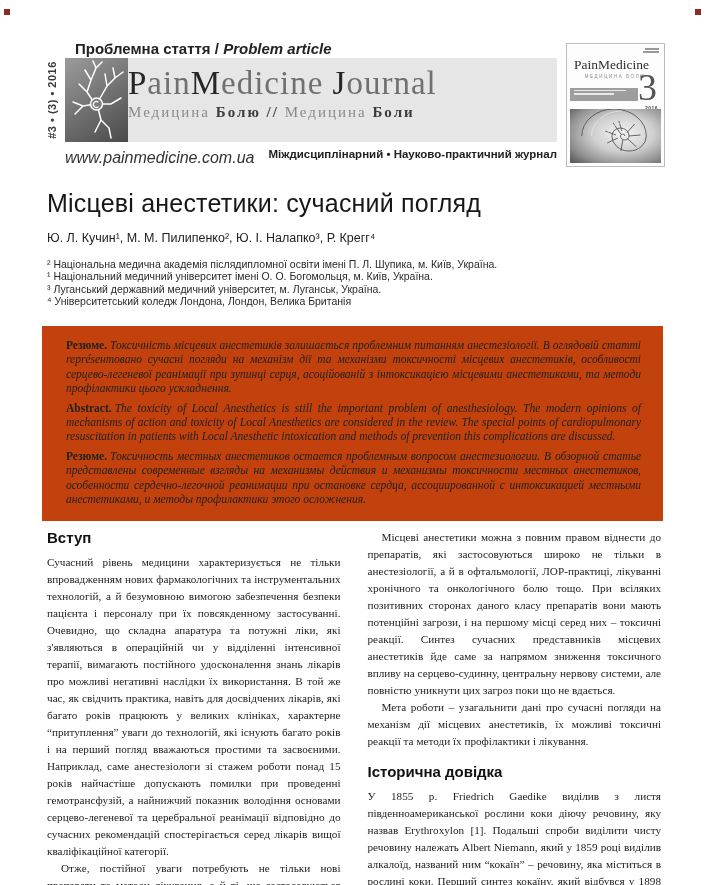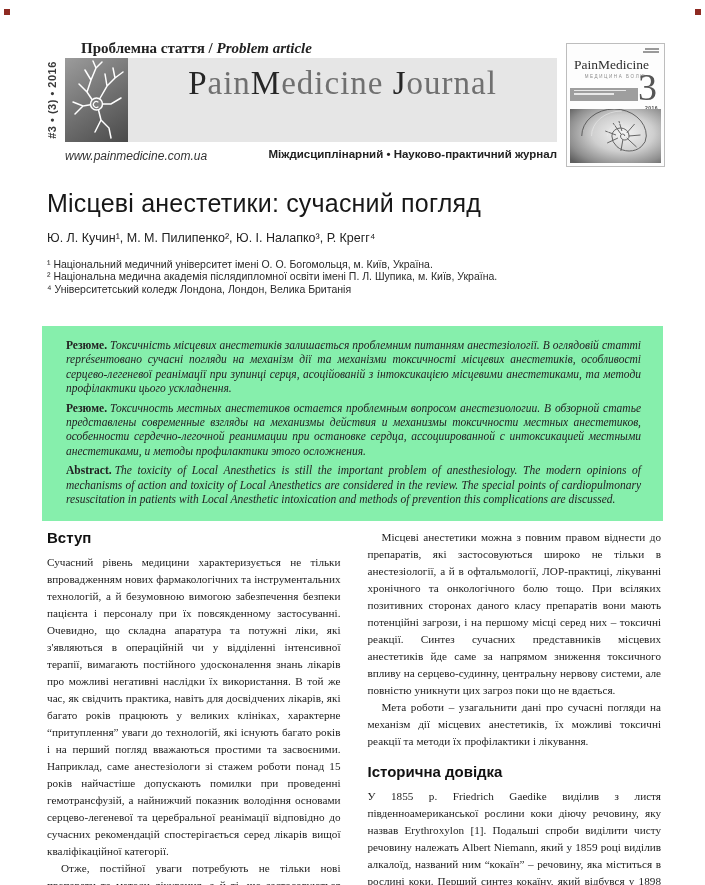--- a/index.html
+++ b/index.html
@@ -4,35 +4,35 @@
 <style>
   html,body{margin:0;padding:0;}
   body{width:705px;height:885px;background:#ffffff;position:relative;overflow:hidden;
        font-family:"Liberation Sans",sans-serif;color:#1b1b1b;}
   
   .crop-mark{position:absolute;width:6px;height:6px;background:#8e2a22;}
   .crop-left{left:4px;top:9px;}
   .crop-right{right:4px;top:9px;}
 
   
-  .kicker{position:absolute;left:81px;top:40px;font-size:15px;font-weight:700;color:#222;font-family:Liberation Serif, serif;}
+  .kicker{position:absolute;left:75px;top:40px;font-size:15px;font-weight:700;color:#222;}
   .kicker .it{font-style:italic;font-weight:600;}
   .issue-vert{position:absolute;left:46px;top:142px;width:84px;transform:rotate(-90deg);
       transform-origin:0 0;text-align:center;font-size:11px;font-weight:700;color:#3a3a3a;letter-spacing:.5px;}
   .logo-box{position:absolute;left:65px;top:58px;width:63px;height:84px;
       background:linear-gradient(145deg,#9c9c9c 0%,#6e6e6e 55%,#4a4a4a 100%);}
   .logo-box svg{width:100%;height:100%;display:block;}
-  .banner{position:absolute;left:128px;top:58px;width:429px;height:84px;background:#e6e6e6;text-align:center;}
+  .banner{position:absolute;left:128px;top:58px;width:429px;height:84px;background:#e6e6e6;text-align:left;}
   .banner-brand{font-family:"Liberation Serif",serif;font-size:33px;letter-spacing:1px;margin-top:7px;line-height:36px;}
   .banner-brand .dk{color:#262626;}
   .banner-brand .lt{color:#707070;}
   .banner-sub{font-family:"Liberation Serif",serif;font-size:15px;letter-spacing:2px;margin-top:3px;}
   .banner-sub .rg{color:#8a8a8a;}
   .banner-sub .bd{color:#3d3d3d;font-weight:700;}
-  .website{position:absolute;left:65px;top:149px;font-style:italic;font-size:12px;color:#333;text-align:right;}
+  .website{position:absolute;left:65px;top:149px;font-style:italic;font-size:16px;color:#333;text-align:right;}
   .tagline{position:absolute;right:148px;top:148px;font-size:11.5px;font-weight:700;color:#222;margin-left:24px;}
 
   
   .cover{position:absolute;left:566px;top:43px;width:99px;height:124px;background:#fdfdfd;
       border:1px solid #bdbdbd;box-sizing:border-box;}
   .cover-tinylines{position:absolute;right:5px;top:4px;}
   .cover-tinylines i{display:block;height:1.5px;background:#9a9a9a;margin-bottom:1.5px;}
   .cover-tinylines i:nth-child(1){width:14px;margin-left:2px;}
   .cover-tinylines i:nth-child(2){width:16px;}
   .cover-brand{position:absolute;left:0;right:8px;top:13px;text-align:center;
@@ -49,21 +49,21 @@
   .cover-shell{position:absolute;left:3px;right:3px;bottom:3px;height:54px;}
   .cover-shell svg{width:100%;height:100%;display:block;}
 
   
   .title{position:absolute;left:47px;top:189px;font-size:25px;font-weight:400;color:#171717;letter-spacing:.2px;}
   .authors{position:absolute;left:47px;top:231px;font-size:12.5px;color:#222;}
   .affils{position:absolute;left:47px;top:258px;font-size:10.5px;line-height:12.3px;color:#2a2a2a;}
 
   
   .abstract{position:absolute;left:42px;top:326px;width:621px;box-sizing:border-box;
-      background:#86efac;padding:12px 22px 10px 24px;}
+      background:#c2410c;padding:12px 22px 10px 24px;}
   .abstract p{margin:0 0 5px 0;font-family:"Liberation Serif",serif;font-style:italic;
       font-size:11.5px;line-height:14.4px;text-align:justify;color:#222;}
   .abstract p b{font-style:normal;font-weight:700;margin-right:3px;}
 
   
   .columns{position:absolute;left:47px;top:529px;width:614px;display:flex;gap:27px;}
   .col{width:299px;}
   .sec-h{font-size:15px;font-weight:700;color:#111;margin:0 0 8px 0;font-family:"Liberation Sans",sans-serif;}
   .sec-h.mt{margin-top:13px;}
   .col p{margin:0;font-family:"Liberation Serif",serif;font-size:11.2px;line-height:17px;
@@ -91,20 +91,21 @@
       <path d="M34 46 L46 46 L56 40"></path>
       <circle cx="31.5" cy="46" r="6" fill="#7d7d7d"></circle>
       <path d="M33 44 a3 3 0 1 0 0 5" stroke-width="1.2"></path>
     </g>
   </svg>
   </span>
 </div>
 
 <div class="banner">
   <div class="banner-brand"><span class="dk">P</span><span class="lt">ain</span><span class="dk">M</span><span class="lt">edicine</span><span class="dk"> J</span><span class="lt">ournal</span></div>
+  <div class="banner-sub"><span class="rg">Медицина</span> <span class="bd">Болю</span><span class="bd"> // </span><span class="rg">Медицина</span> <span class="bd">Боли</span></div>
 </div>
 
 <div class="website">www.painmedicine.com.ua</div>
 <div class="tagline">Міждисциплінарний • Науково-практичний журнал</div>
 
 <div class="cover">
   <div class="cover-tinylines">
       <i></i>
       <i></i>
     </div>
@@ -135,29 +136,30 @@
         <path d="M22 27 a31 25 0 0 1 31 -25"></path>
         <path d="M38 27 a16 13 0 0 1 16 -13"></path>
       </g>
     </svg>
   </div>
 </div>
 
 <h1 class="title" style="margin:0;">Місцеві анестетики: сучасний погляд</h1>
 <div class="authors">Ю. Л. Кучин¹, М. М. Пилипенко², Ю. І. Налапко³, Р. Крегг⁴</div>
 <div class="affils">
+  <div>² Національна медична академія післядипломної освіти імені П. Л. Шупика, м. Київ, Україна.</div>
   <div>¹ Національний медичний університет імені О. О. Богомольця, м. Київ, Україна.</div>
-  <div>² Національна медична академія післядипломної освіти імені П. Л. Шупика, м. Київ, Україна.</div>
+  <div>³ Луганський державний медичний університет, м. Луганськ, Україна.</div>
   <div>⁴ Університетський коледж Лондона, Лондон, Велика Британія</div>
 </div>
 
 <div class="abstract">
   <p><b>Резюме.</b><span>Токсичність місцевих анестетиків залишається проблемним питанням анестезіології. В оглядовій статті représентовано сучасні погляди на механізм дії та механізми токсичності місцевих анестетиків, особливості серцево-легеневої реанімації при зупинці серця, асоційованій з інтоксикацією місцевими анестетиками, та методи профілактики цього ускладнення.</span></p>
+  <p><b>Abstract.</b><span>The toxicity of Local Anesthetics is still the important problem of anesthesiology. The modern opinions of mechanisms of action and toxicity of Local Anesthetics are considered in the review. The special points of cardiopulmonary resuscitation in patients with Local Anesthetic intoxication and methods of prevention this complications are discussed.</span></p>
   <p><b>Резюме.</b><span>Токсичность местных анестетиков остается проблемным вопросом анестезиологии. В обзорной статье представлены современные взгляды на механизмы действия и механизмы токсичности местных анестетиков, особенности сердечно-легочной реанимации при остановке сердца, ассоциированной с интоксикацией местными анестетиками, и методы профилактики этого осложнения.</span></p>
-  <p><b>Abstract.</b><span>The toxicity of Local Anesthetics is still the important problem of anesthesiology. The modern opinions of mechanisms of action and toxicity of Local Anesthetics are considered in the review. The special points of cardiopulmonary resuscitation in patients with Local Anesthetic intoxication and methods of prevention this complications are discussed.</span></p>
 </div>
 
 <div class="columns">
   <div class="col">
     <h2 class="sec-h">Вступ</h2>
     <p>Сучасний рівень медицини характеризується не тільки впровадженням нових фармакологічних та інструментальних технологій, а й безумовною вимогою забезпечення безпеки пацієнта і персоналу при їх повсякденному застосуванні. Очевидно, що складна апаратура та потужні ліки, які з'являються в операційній чи у відділенні інтенсивної терапії, вимагають постійного удосконалення знань лікарів про можливі негативні наслідки їх використання. В той же час, як свідчить практика, навіть для досвідчених лікарів, які багато років працюють у великих клініках, характерне “притуплення” уваги до технологій, які існують багато років і на перший погляд вважаються простими та засвоєними. Наприклад, саме анестезіологи зі стажем роботи понад 15 років найчастіше допускають помилки при проведенні гемотрансфузій, а найнижчий показник володіння основами серцево-легеневої та церебральної реанімації відповідно до сучасних рекомендацій спостерігається серед лікарів вищої кваліфікаційної категорії.</p>
     <p class="ind">Отже, постійної уваги потребують не тільки нові препарати та методи лікування, а й ті, що застосовуються багато років, але коки високий ризик розвитку небажаних реакцій та ускладнень.</p>
   </div>
   <div class="col">
     <p class="ind">Місцеві анестетики можна з повним правом віднести до препаратів, які застосовуються широко не тільки в анестезіології, а й в офтальмології, ЛОР-практиці, лікуванні хронічного та онкологічного болю тощо. При всіляких позитивних сторонах даного класу препаратів вони мають потенційні загрози, і на першому місці серед них – токсичні реакції. Синтез сучасних представників місцевих анестетиків йде саме за напрямом зниження токсичного впливу на серцево-судинну, центральну нервову системи, але повністю уникнути цих загроз поки що не вдається.</p>

